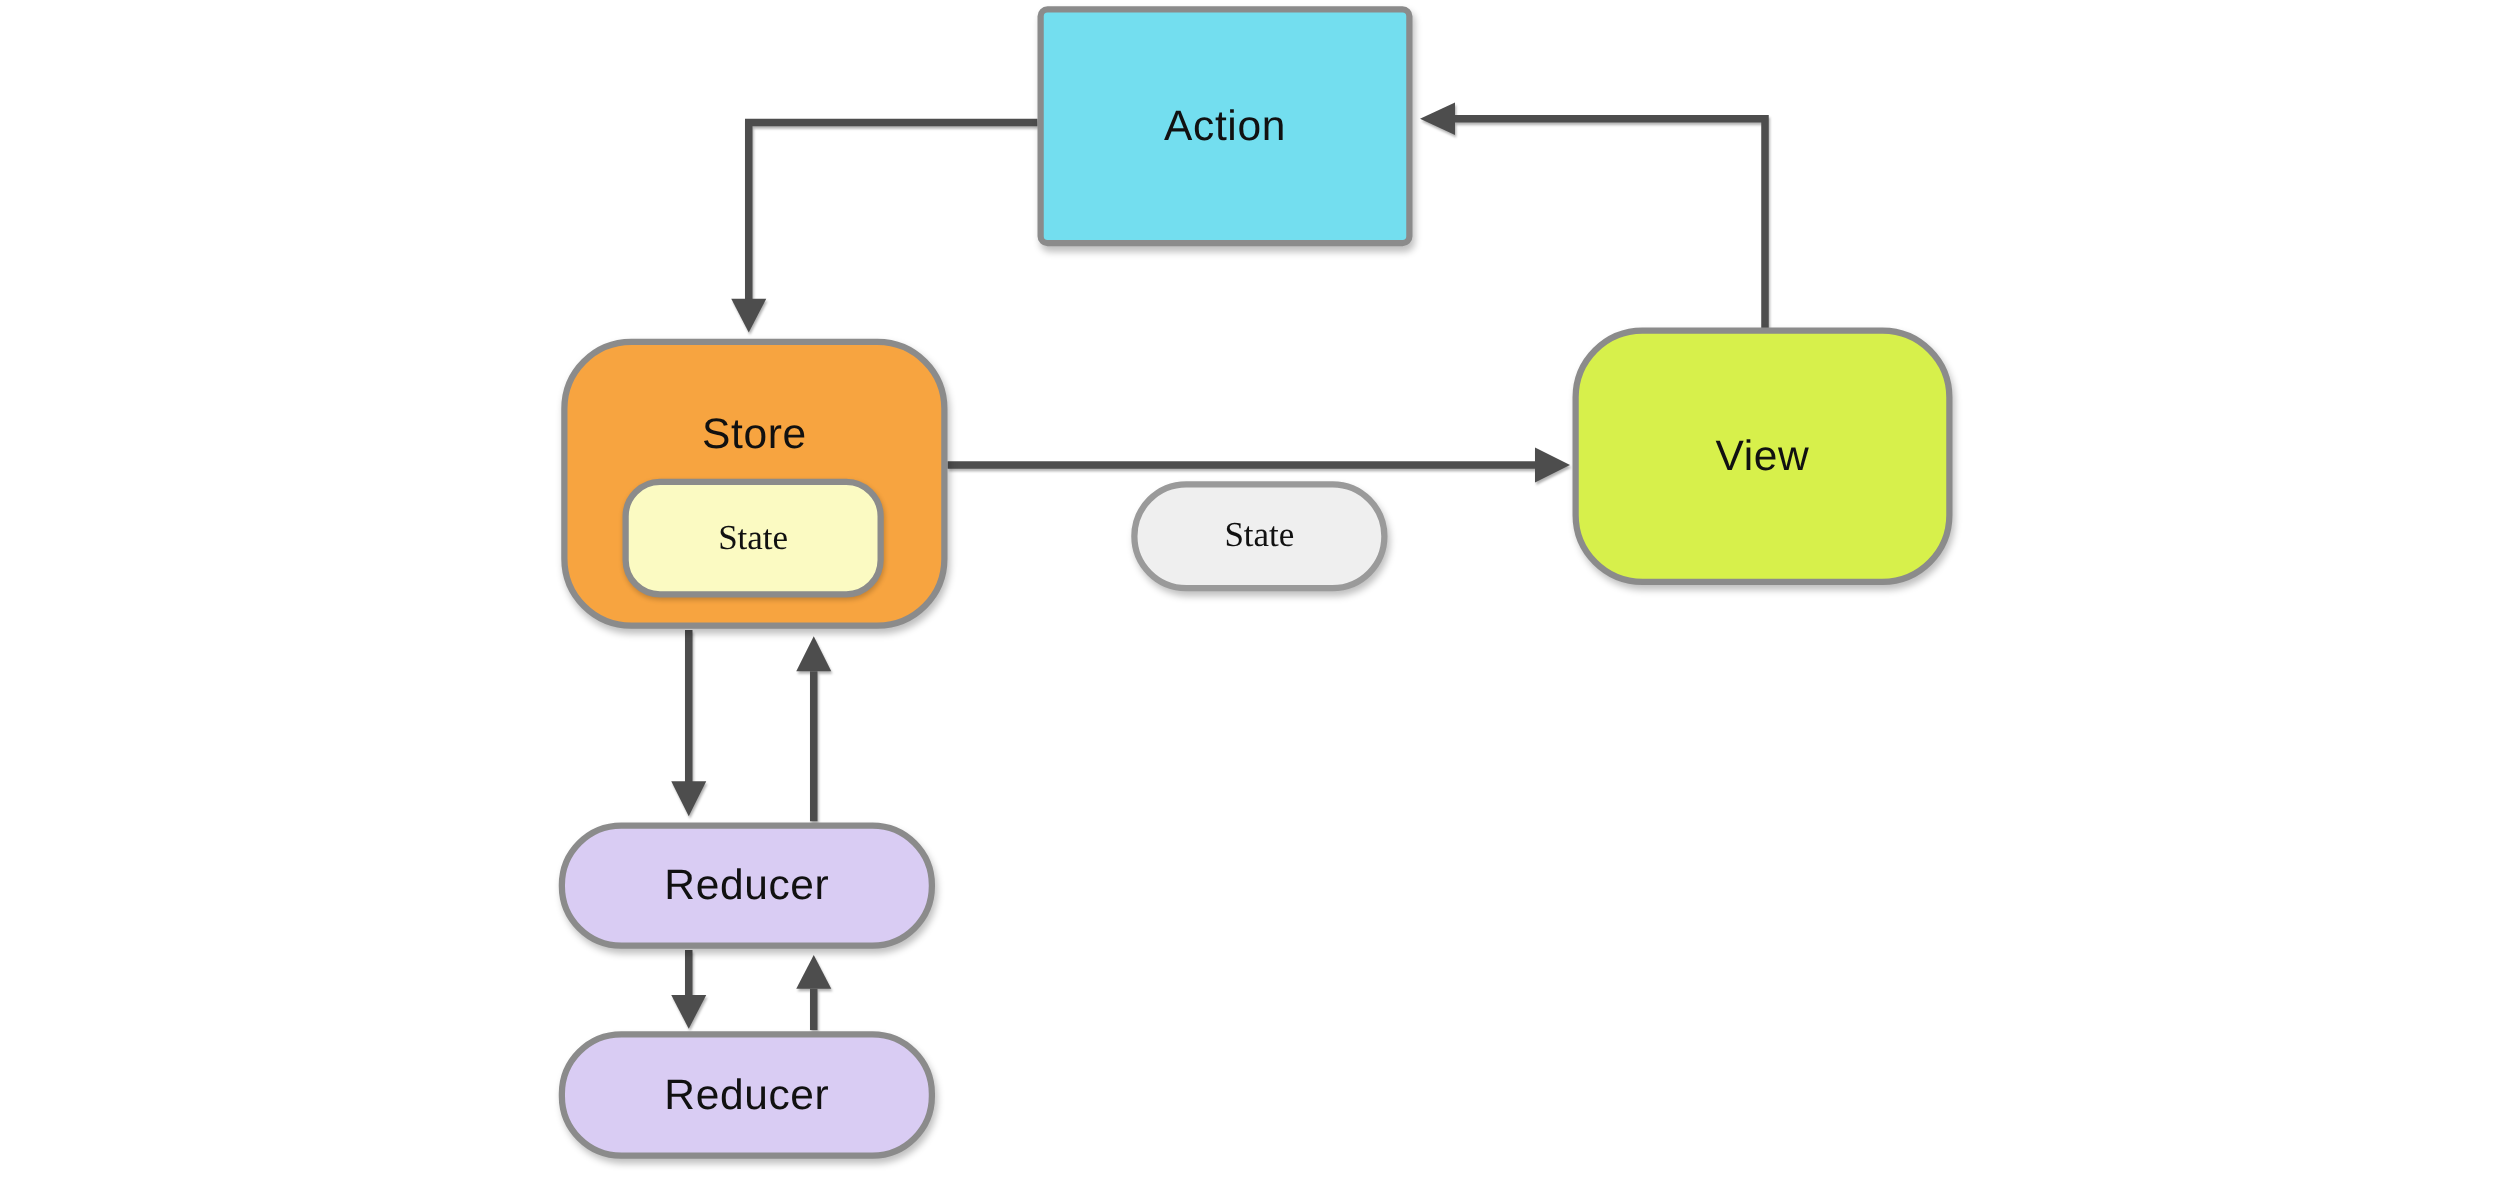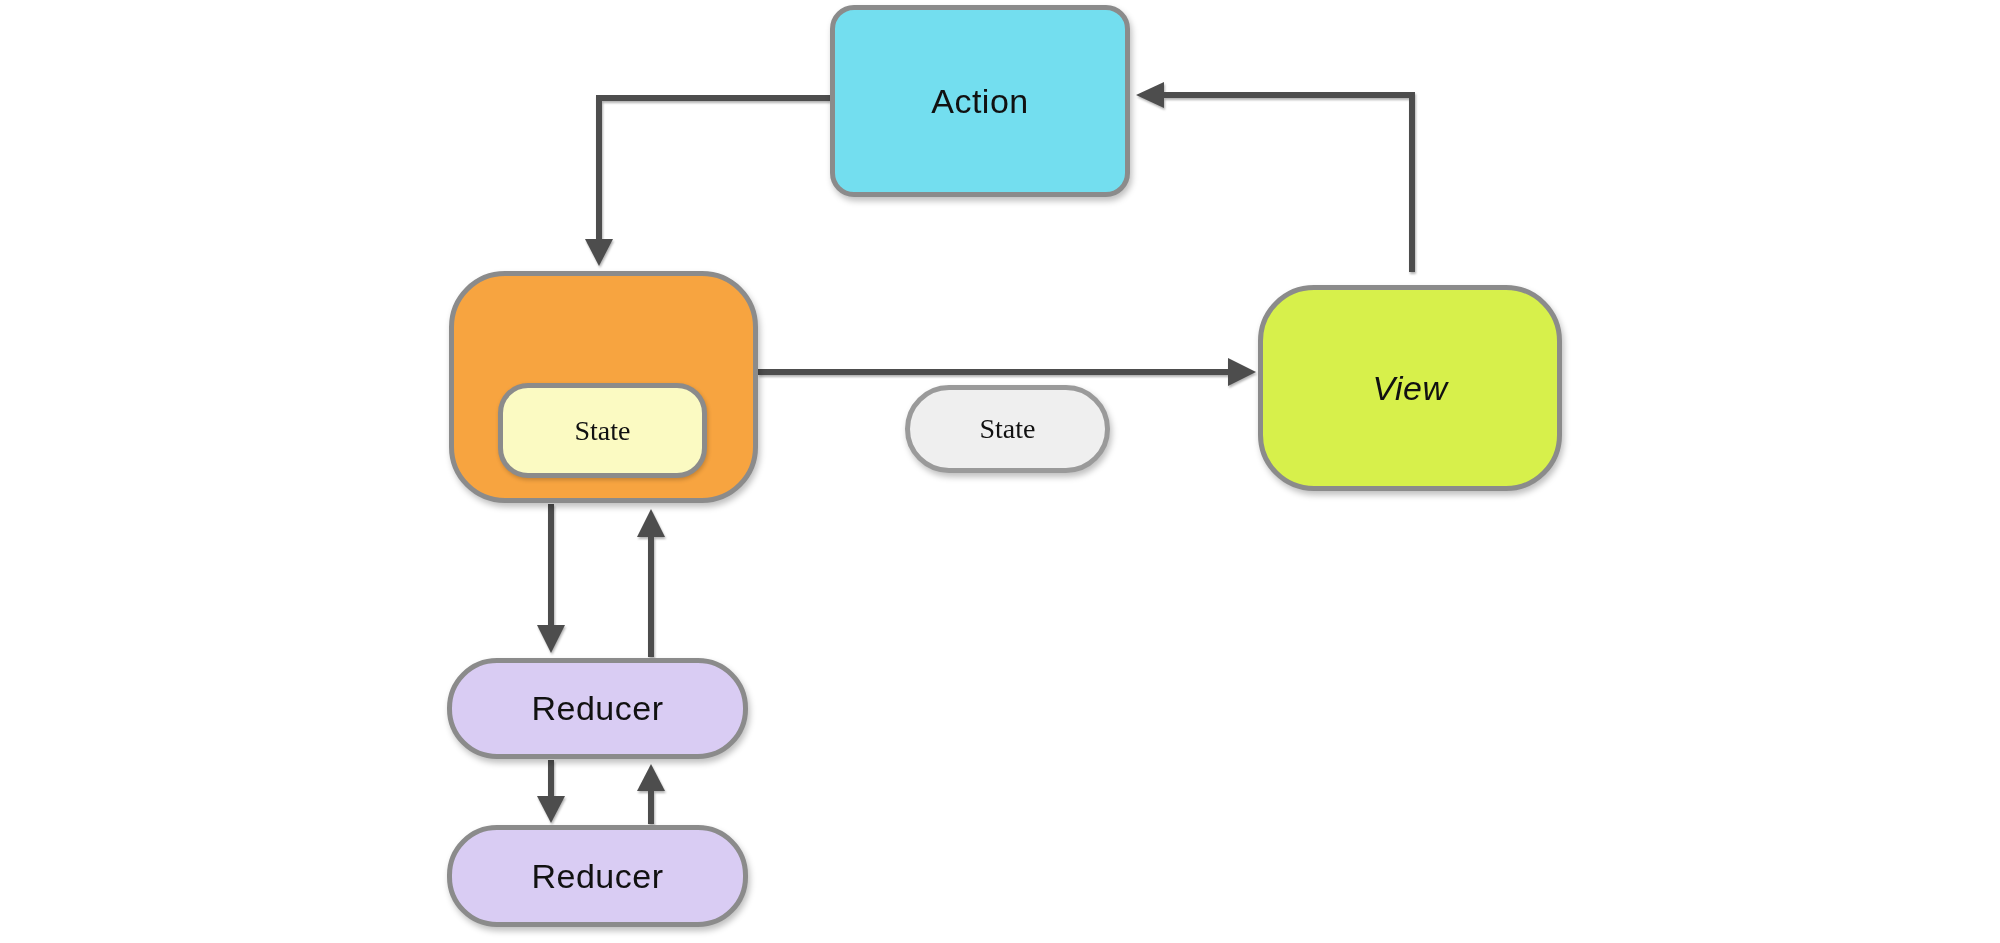--- a/index.html
+++ b/index.html
@@ -32,22 +32,22 @@
     font-size: 34px;
     letter-spacing: 0.5px;
     white-space: nowrap;
   }
   .state-label {
     font-family: "Liberation Serif", serif;
     font-size: 28px;
     white-space: nowrap;
   }
   
-  .action  { left: 830px;  top: 5px;   width: 300px; height: 192px; border-radius: 24px; background: #73deef; }
-  .view    { left: 1258px; top: 285px; width: 304px; height: 206px; border-radius: 56px; background: #d7f04b; font-style: italic; }
+  .action  { left: 830px;  top: 5px;   width: 300px; height: 192px; border-radius: 8px; background: #73deef; }
+  .view    { left: 1258px; top: 262px; width: 304px; height: 206px; border-radius: 56px; background: #d7f04b; }
   .store   { left: 449px;  top: 271px; width: 309px; height: 232px; border-radius: 56px; background: #f7a440;
              display: block; }
   .store .store-label {
     position: absolute; left: 0; top: 52px; width: 100%;
     text-align: center; font-size: 34px;
   }
   .store-state {
     position: absolute; left: 44px; top: 107px;
     width: 209px; height: 95px;
     border-radius: 30px; background: #fbfac2;
@@ -105,20 +105,21 @@
         <polygon class="edge-head" points="651,764 637,791 665,791" fill="#4d4d4d"></polygon>
       </g>
     </g>
   </svg>
 
   <div class="node action" style="background-color: rgb(115, 222, 239); border-color: rgb(139, 139, 139);">
     <span class="node-label">Action</span>
   </div>
 
   <div class="node store" style="background-color: rgb(247, 164, 64); border-color: rgb(139, 139, 139);">
+    <span class="node-label store-label">Store</span>
     <div class="store-state" style="background-color: rgb(251, 250, 194); border-color: rgb(139, 139, 139);">
       <span class="state-label">State</span>
     </div>
   </div>
 
   <div class="node state-mid" style="background-color: rgb(239, 239, 239);">
     <span class="state-label">State</span>
   </div>
 
   <div class="node view" style="background-color: rgb(215, 240, 75); border-color: rgb(139, 139, 139);">

